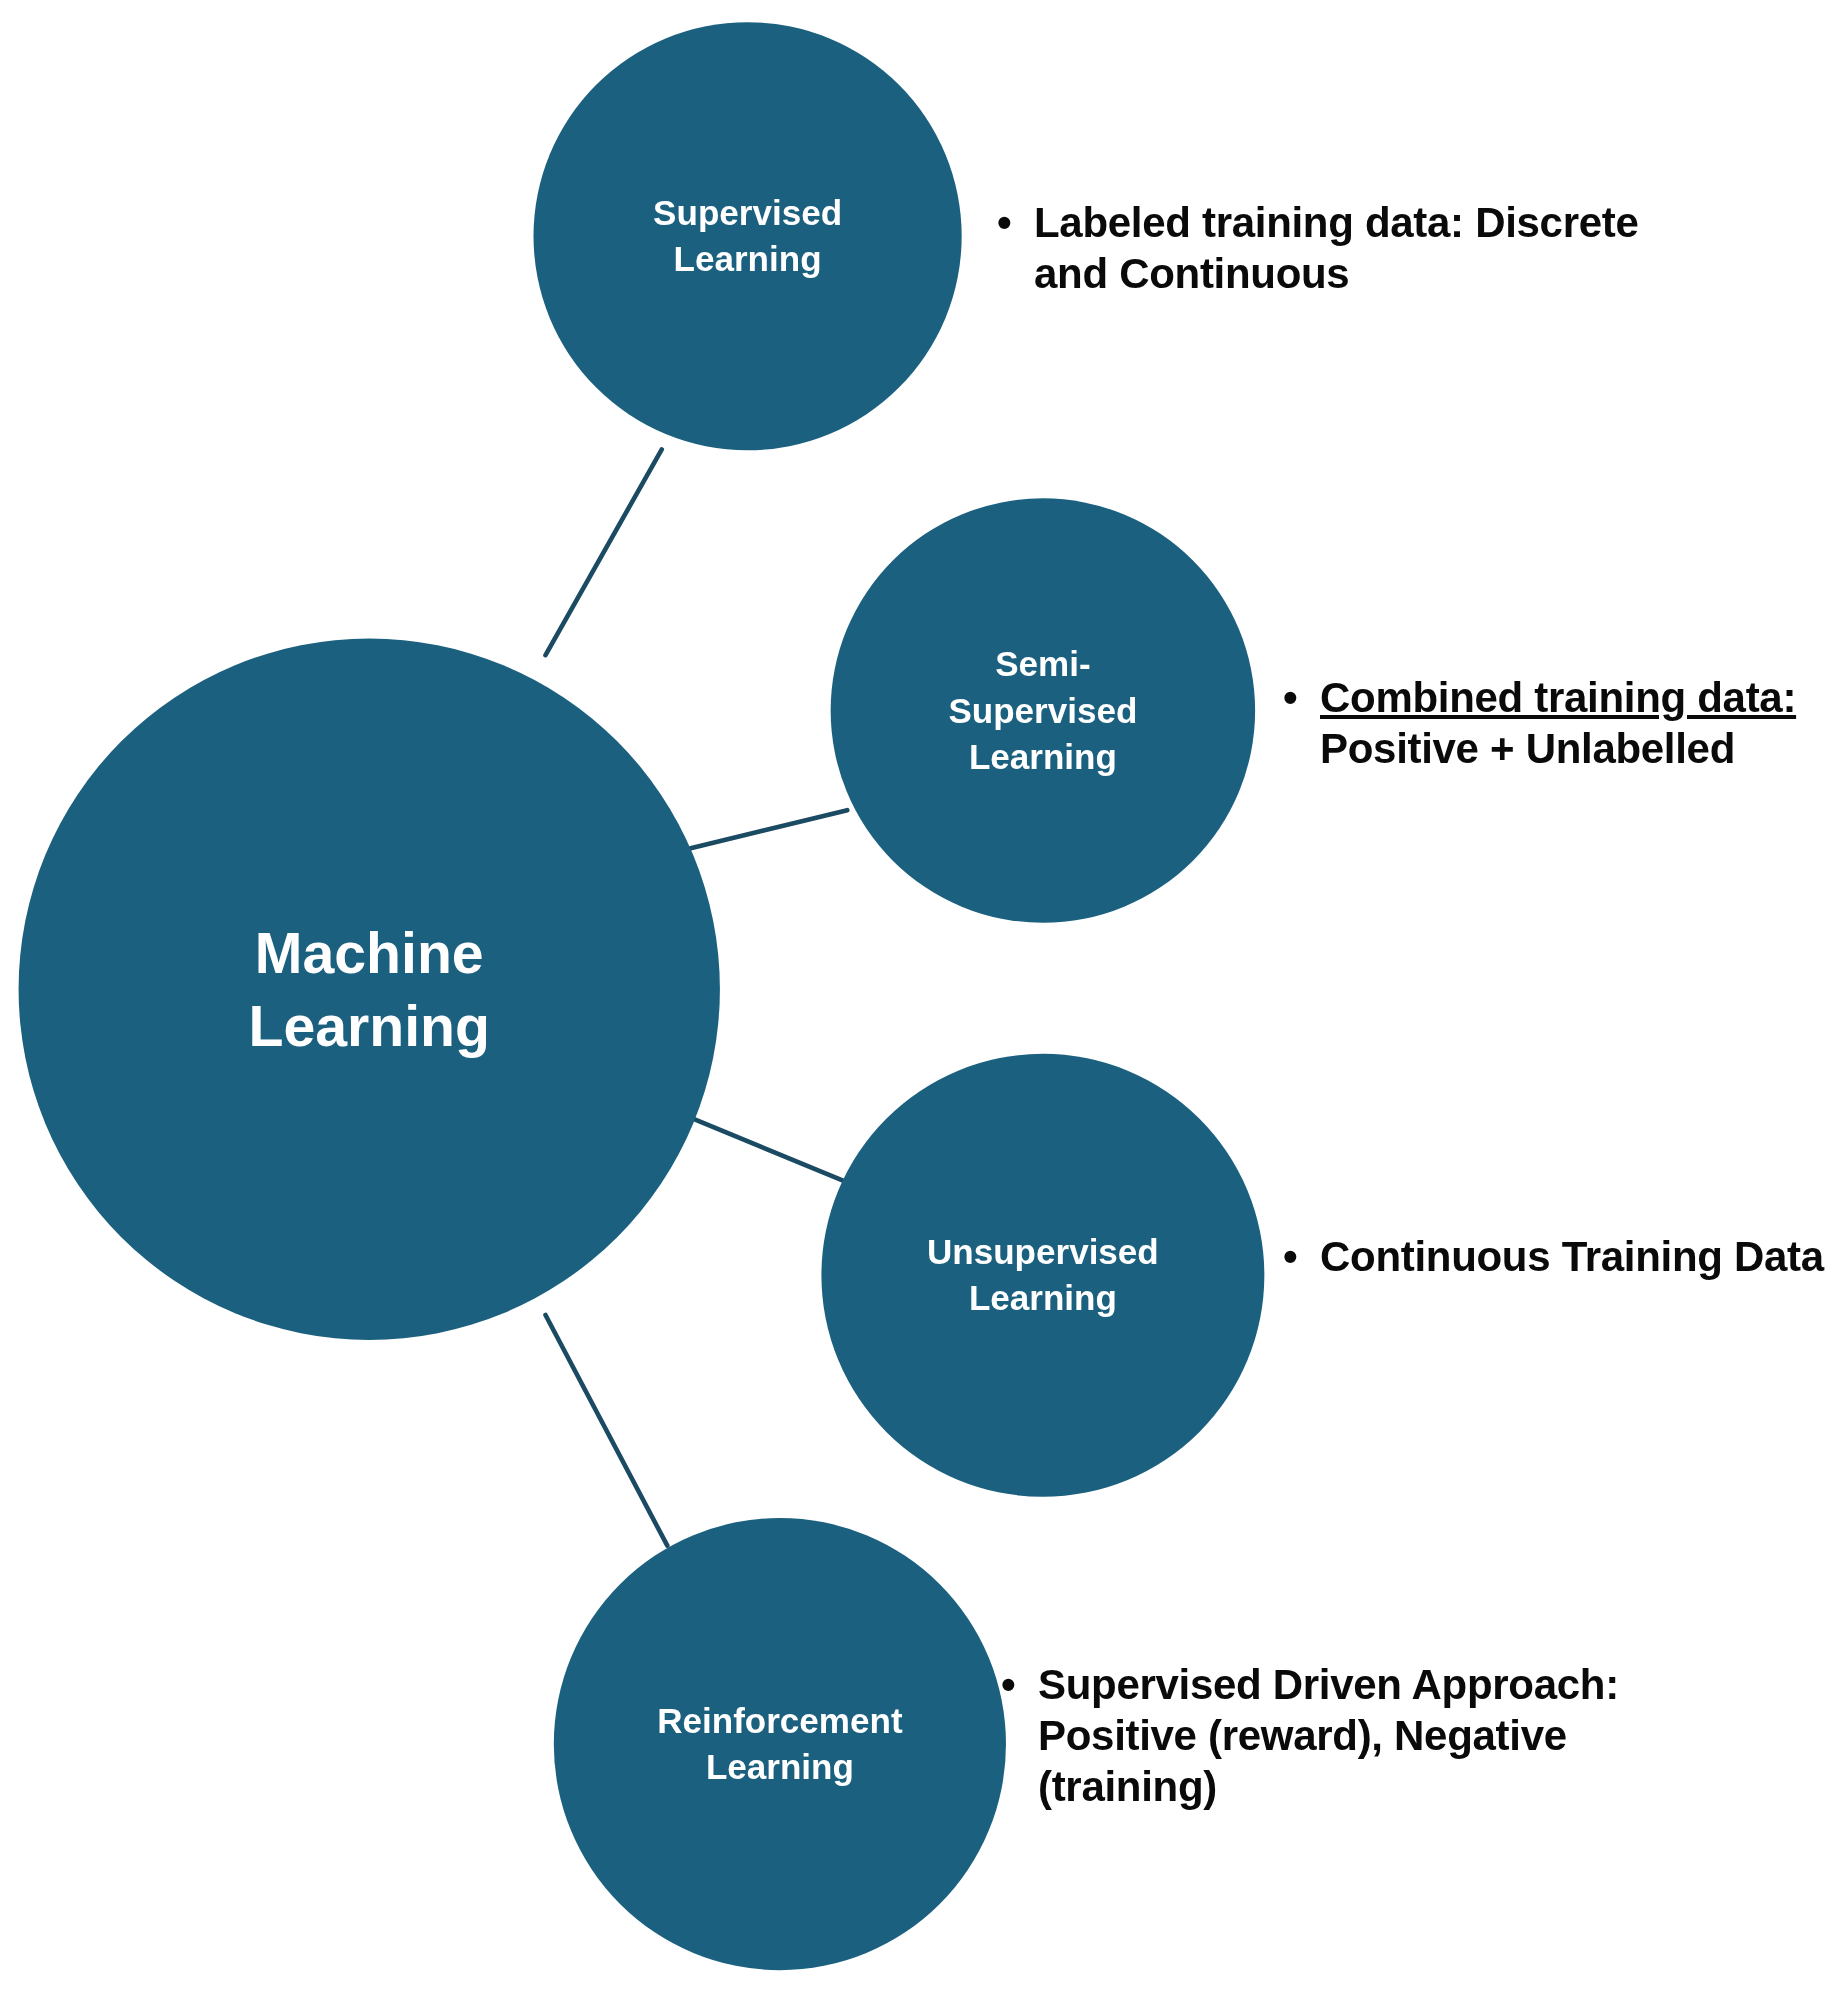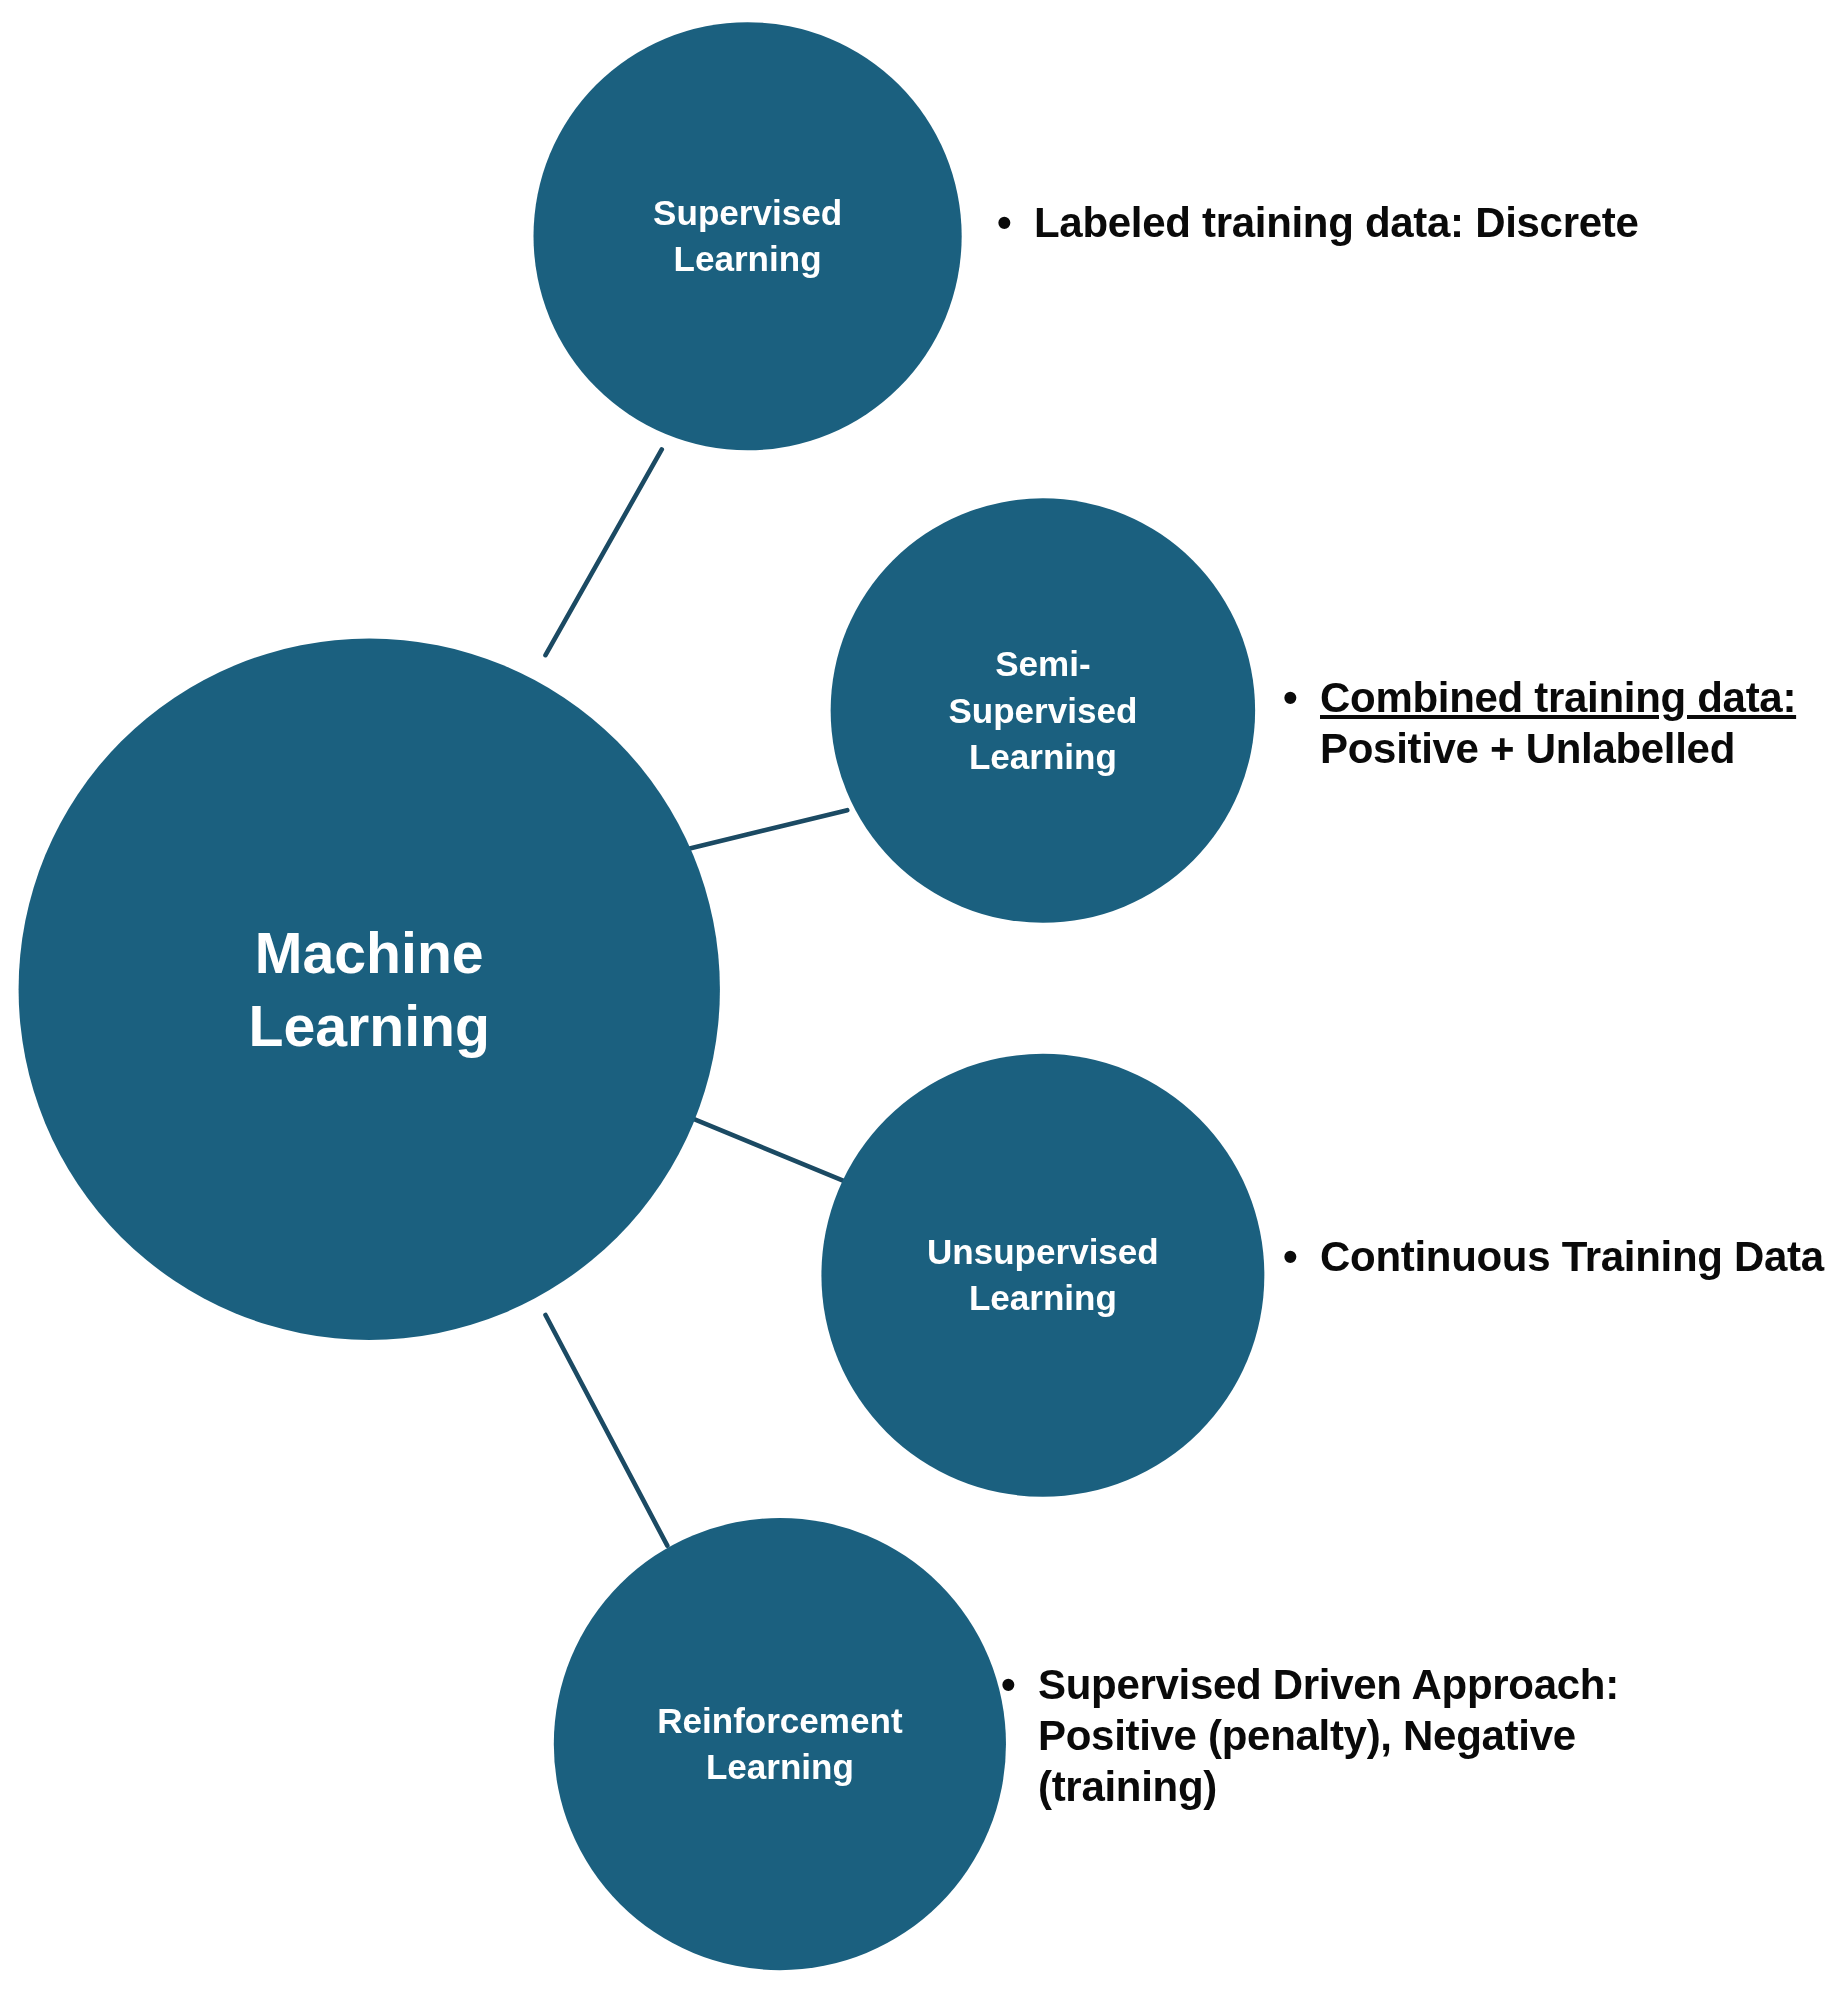--- a/index.html
+++ b/index.html
@@ -99,38 +99,39 @@
     <g>
       <circle cx="845" cy="1890" r="245" fill="#1b607f"></circle>
       <text class="node-label node-label-branch"><tspan x="845" y="1878">Reinforcement</tspan><tspan x="845" y="1928">Learning</tspan></text>
     </g>
   </svg>
 
   <div class="annotation-text" style="left: 997px; top: 197px; color: rgb(10, 10, 10);">
       <span class="bullet-marker">•</span>
       <span class="annotation-body">
         <span style="display: block;">Labeled training data: Discrete</span>
+        <span style="display: block;">and Continuous</span>
       </span>
     </div>
   <div class="annotation-text" style="left: 1283px; top: 672px; color: rgb(10, 10, 10);">
       <span class="bullet-marker">•</span>
       <span class="annotation-body">
         <span style="display: block; text-decoration: underline;">Combined training data:</span>
         <span style="display: block;">Positive + Unlabelled</span>
       </span>
     </div>
   <div class="annotation-text" style="left: 1283px; top: 1231px; color: rgb(10, 10, 10);">
       <span class="bullet-marker">•</span>
       <span class="annotation-body">
         <span style="display: block;">Continuous Training Data</span>
       </span>
     </div>
   <div class="annotation-text" style="left: 1001px; top: 1659px; color: rgb(10, 10, 10);">
       <span class="bullet-marker">•</span>
       <span class="annotation-body">
         <span style="display: block;">Supervised Driven Approach:</span>
-        <span style="display: block;">Positive (penalty), Negative</span>
+        <span style="display: block;">Positive (reward), Negative</span>
         <span style="display: block;">(training)</span>
       </span>
     </div>
 
 </div>
 
 
 </body></html>

